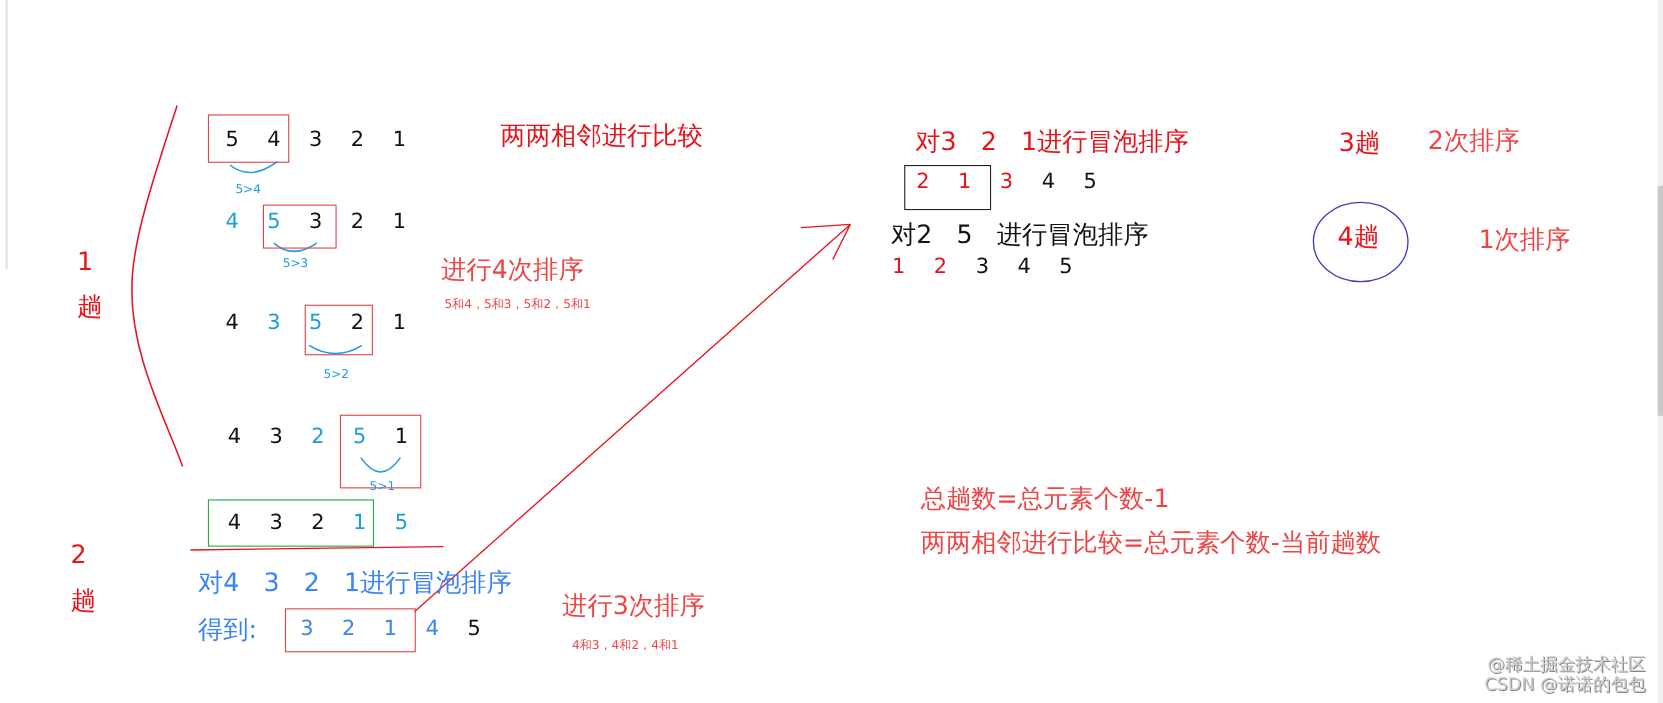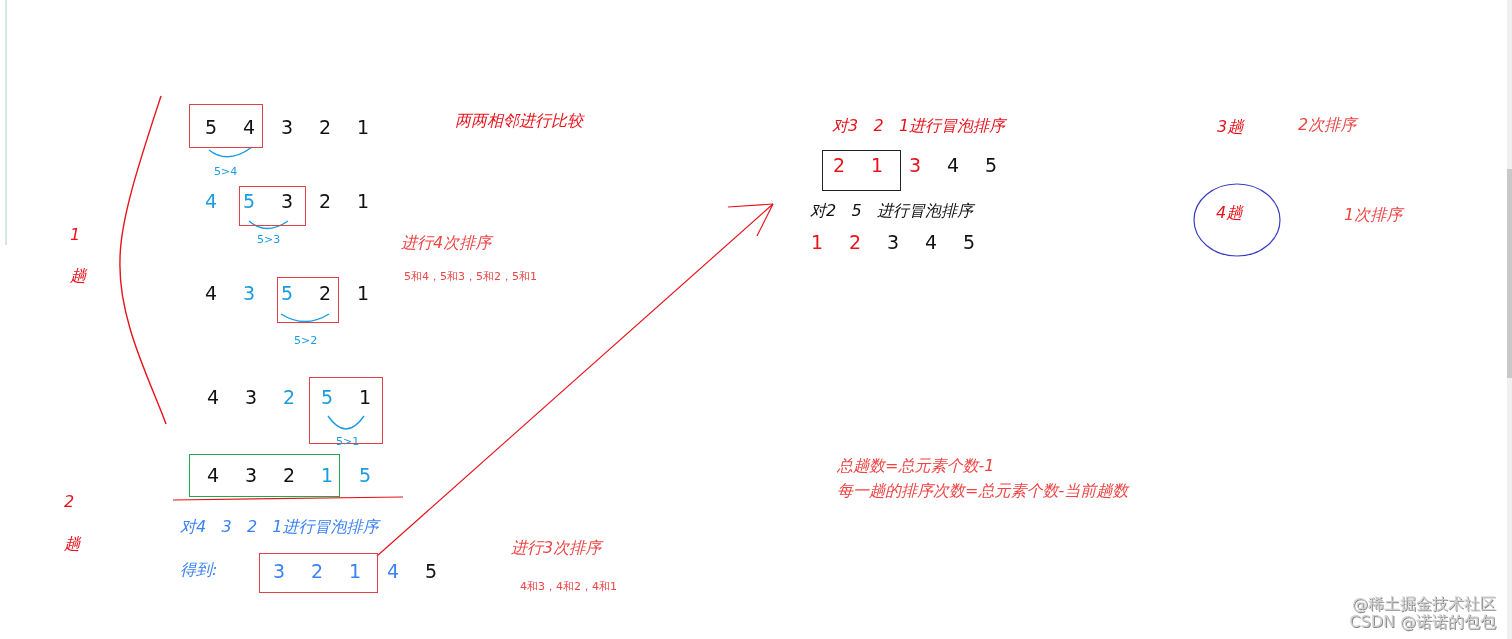--- a/index.html
+++ b/index.html
@@ -1,20 +1,20 @@
 <!DOCTYPE html>
 <html><head>
 <meta charset="utf-8">
 <style>
   html, body { margin:0; padding:0; }
   body { width:1512px; height:639px; background:#ffffff; position:relative; overflow:hidden;
          font-family: "DejaVu Sans", "Liberation Sans", sans-serif; }
   .abs { position:absolute; white-space:nowrap; line-height:1; }
   .num { font-size:19px; }
-  .big { font-size:16px;font-style:italic; }
+  .big { font-size:23px; }
   .small { font-size:11px; }
   .c-black { color:#111111; }
   .c-red { color:#e8121b; }
   .c-blue { color:#ef4444; }
   .c-cyan { color:#1a9ce0; }
   .c-green { color:#3b82f6; }
   .box { position:absolute; border:1.5px solid; box-sizing:border-box; }
   .box.red { border-color:#e04048; }
   .box.green { border-color:#21a84a; }
   .box.black { border-color:#222; }
@@ -104,22 +104,22 @@
 <div class="abs big c-red" style="left:1217px;top:119px;">3趟</div>
 <div class="abs big c-blue" style="left:1298px;top:117px;">2次排序</div>
 
 <div class="abs big c-black" style="left:810px;top:203px;white-space:pre;">对2   5   进行冒泡排序</div>
 <div class="abs num digits" style="left:798px;top:233px;">
   <span class="c-red">1</span><span class="c-red">2</span><span class="c-black">3</span><span class="c-black">4</span><span class="c-black">5</span>
 </div>
 <div class="abs big c-red" style="left:1216px;top:205px;">4趟</div>
 <div class="abs big c-blue" style="left:1298px;top:207px;margin-left:46px;">1次排序</div>
 
-<div class="abs big c-blue" style="left:837px;top:458px;">总趟数=总元素个数-1</div>
-<div class="abs big c-blue" style="left:837px;top:483px;">每一趟的排序次数=总元素个数-当前趟数</div>
+<div class="abs big c-blue" style="left:837px;top:443px;">总趟数=总元素个数-1</div>
+<div class="abs big c-blue" style="left:837px;top:483px;">两两相邻进行比较=总元素个数-当前趟数</div>
 
 <div class="watermark">
   <div>@稀土掘金技术社区</div>
   <div>CSDN @诺诺的包包</div>
 </div>
 
 <div class="scroll-track"></div>
 <div class="scroll-thumb"></div>
 
 </body></html>

